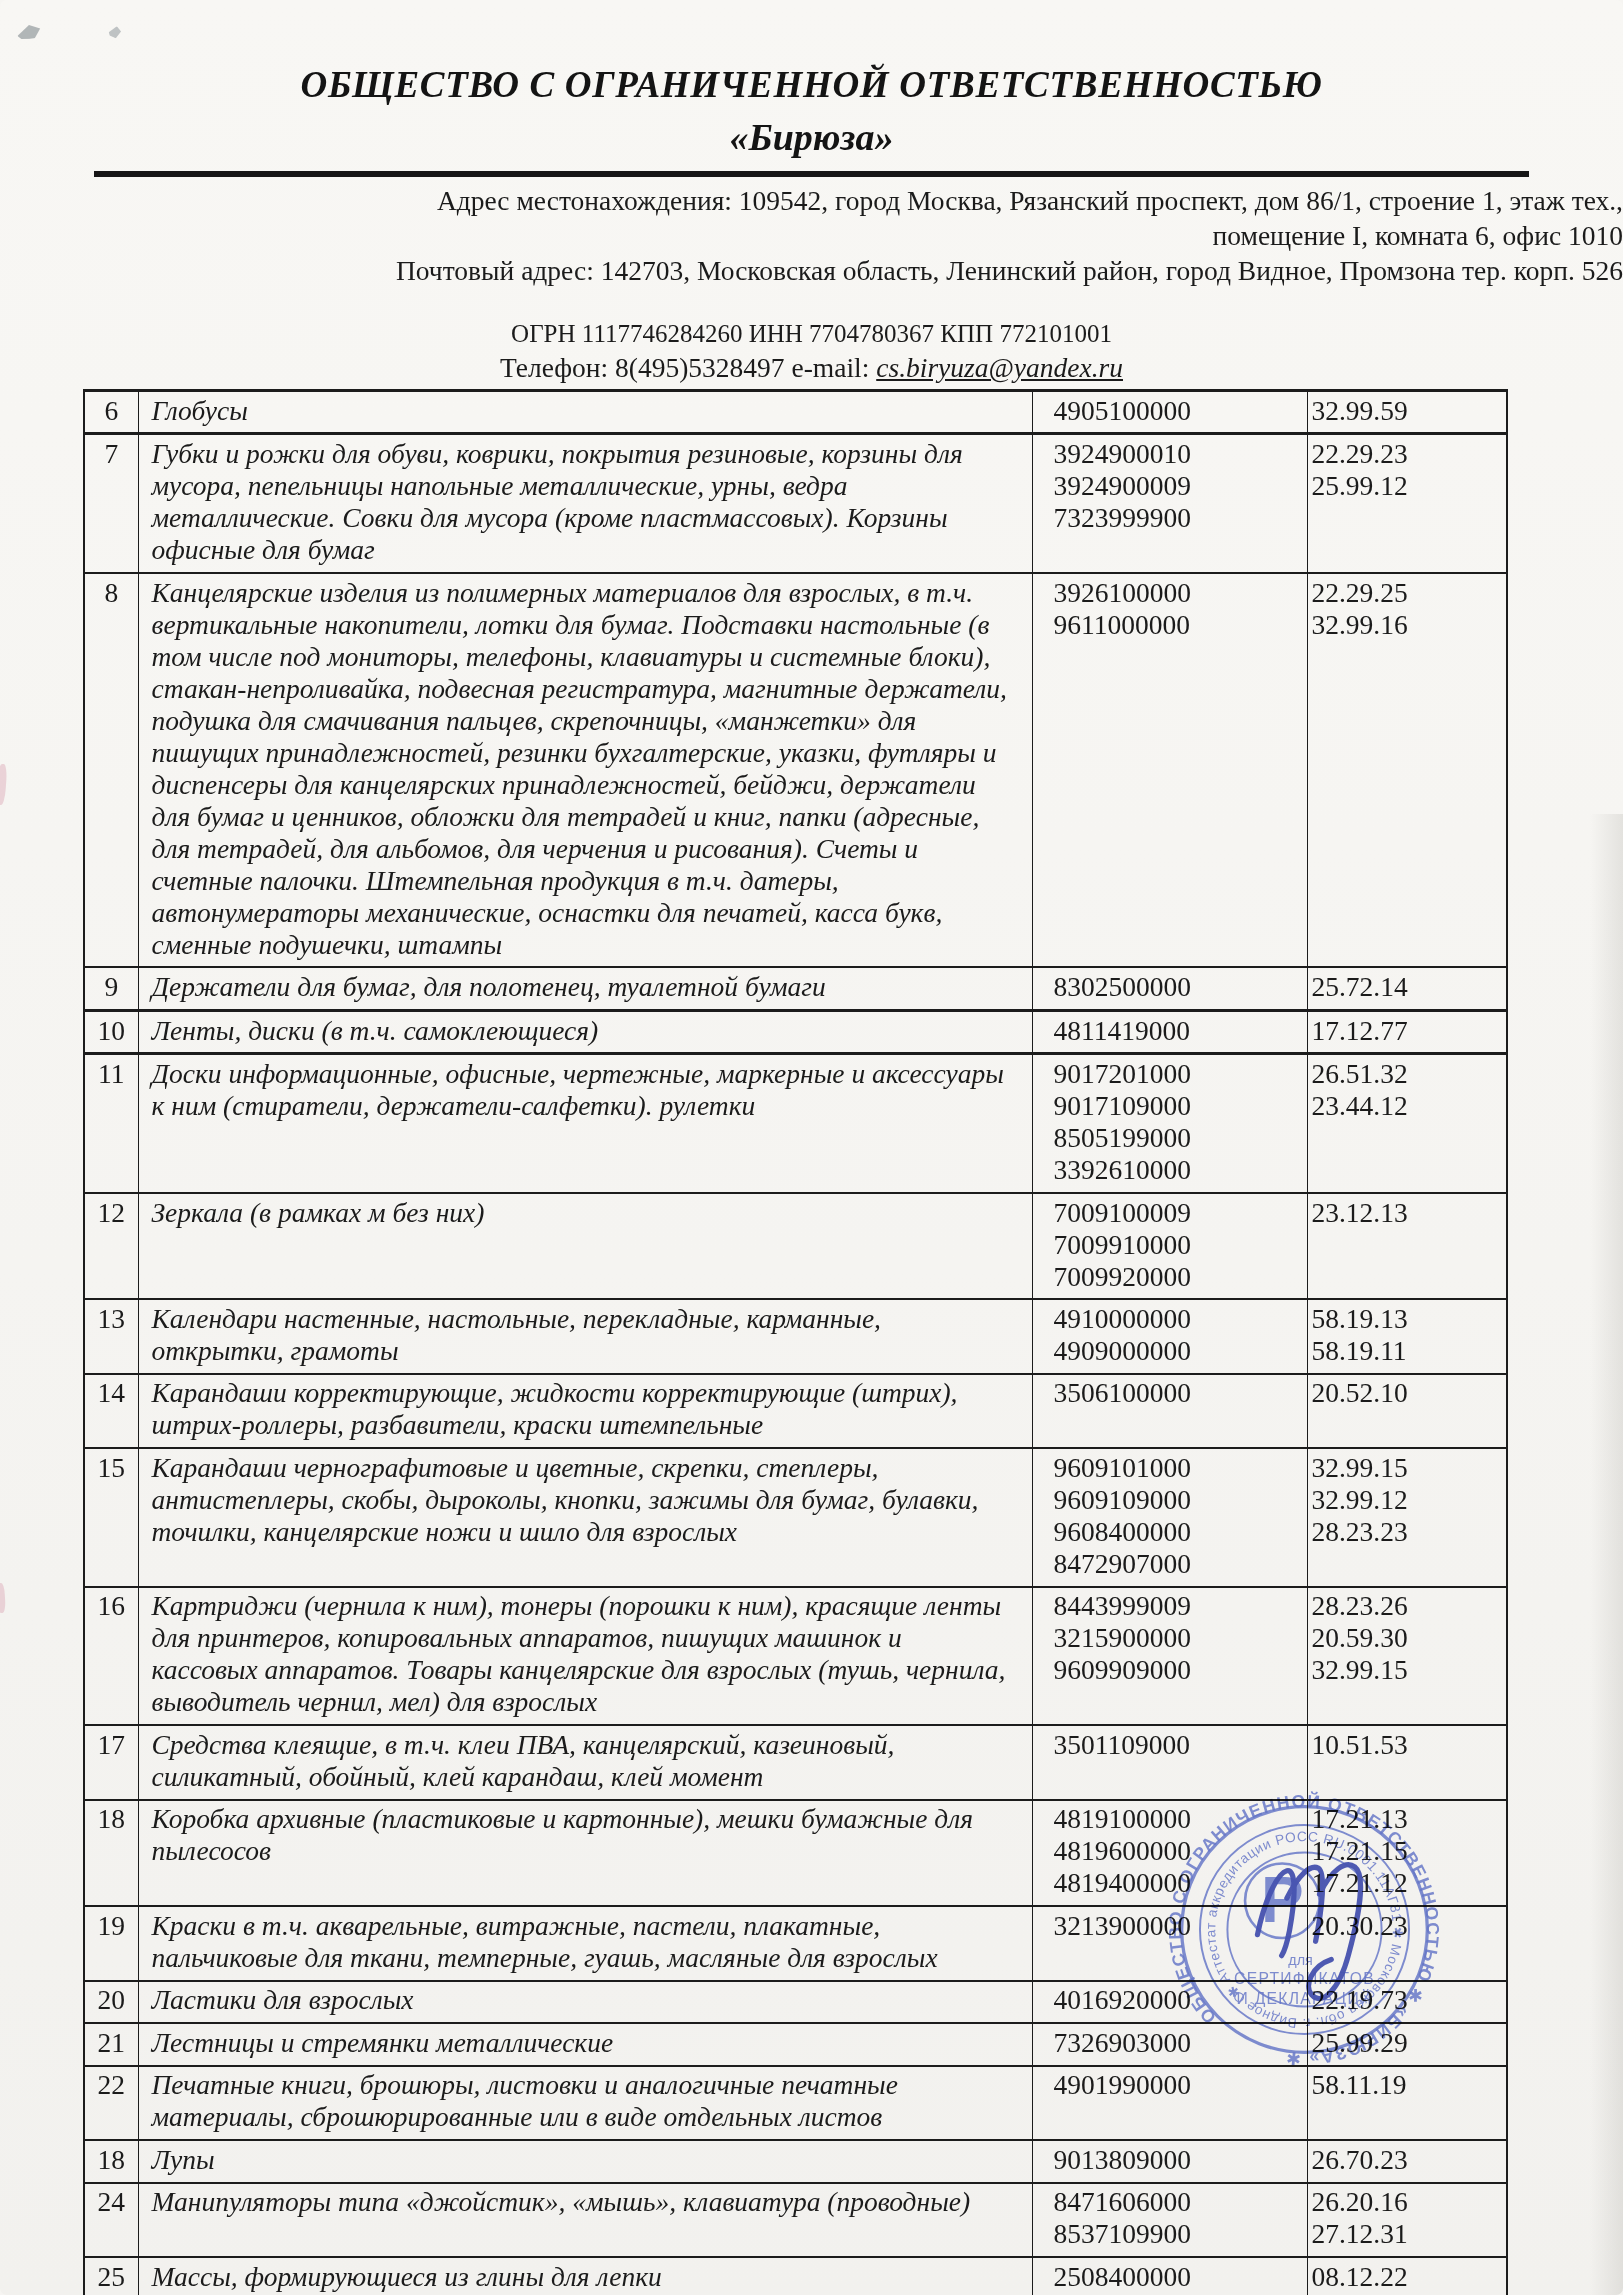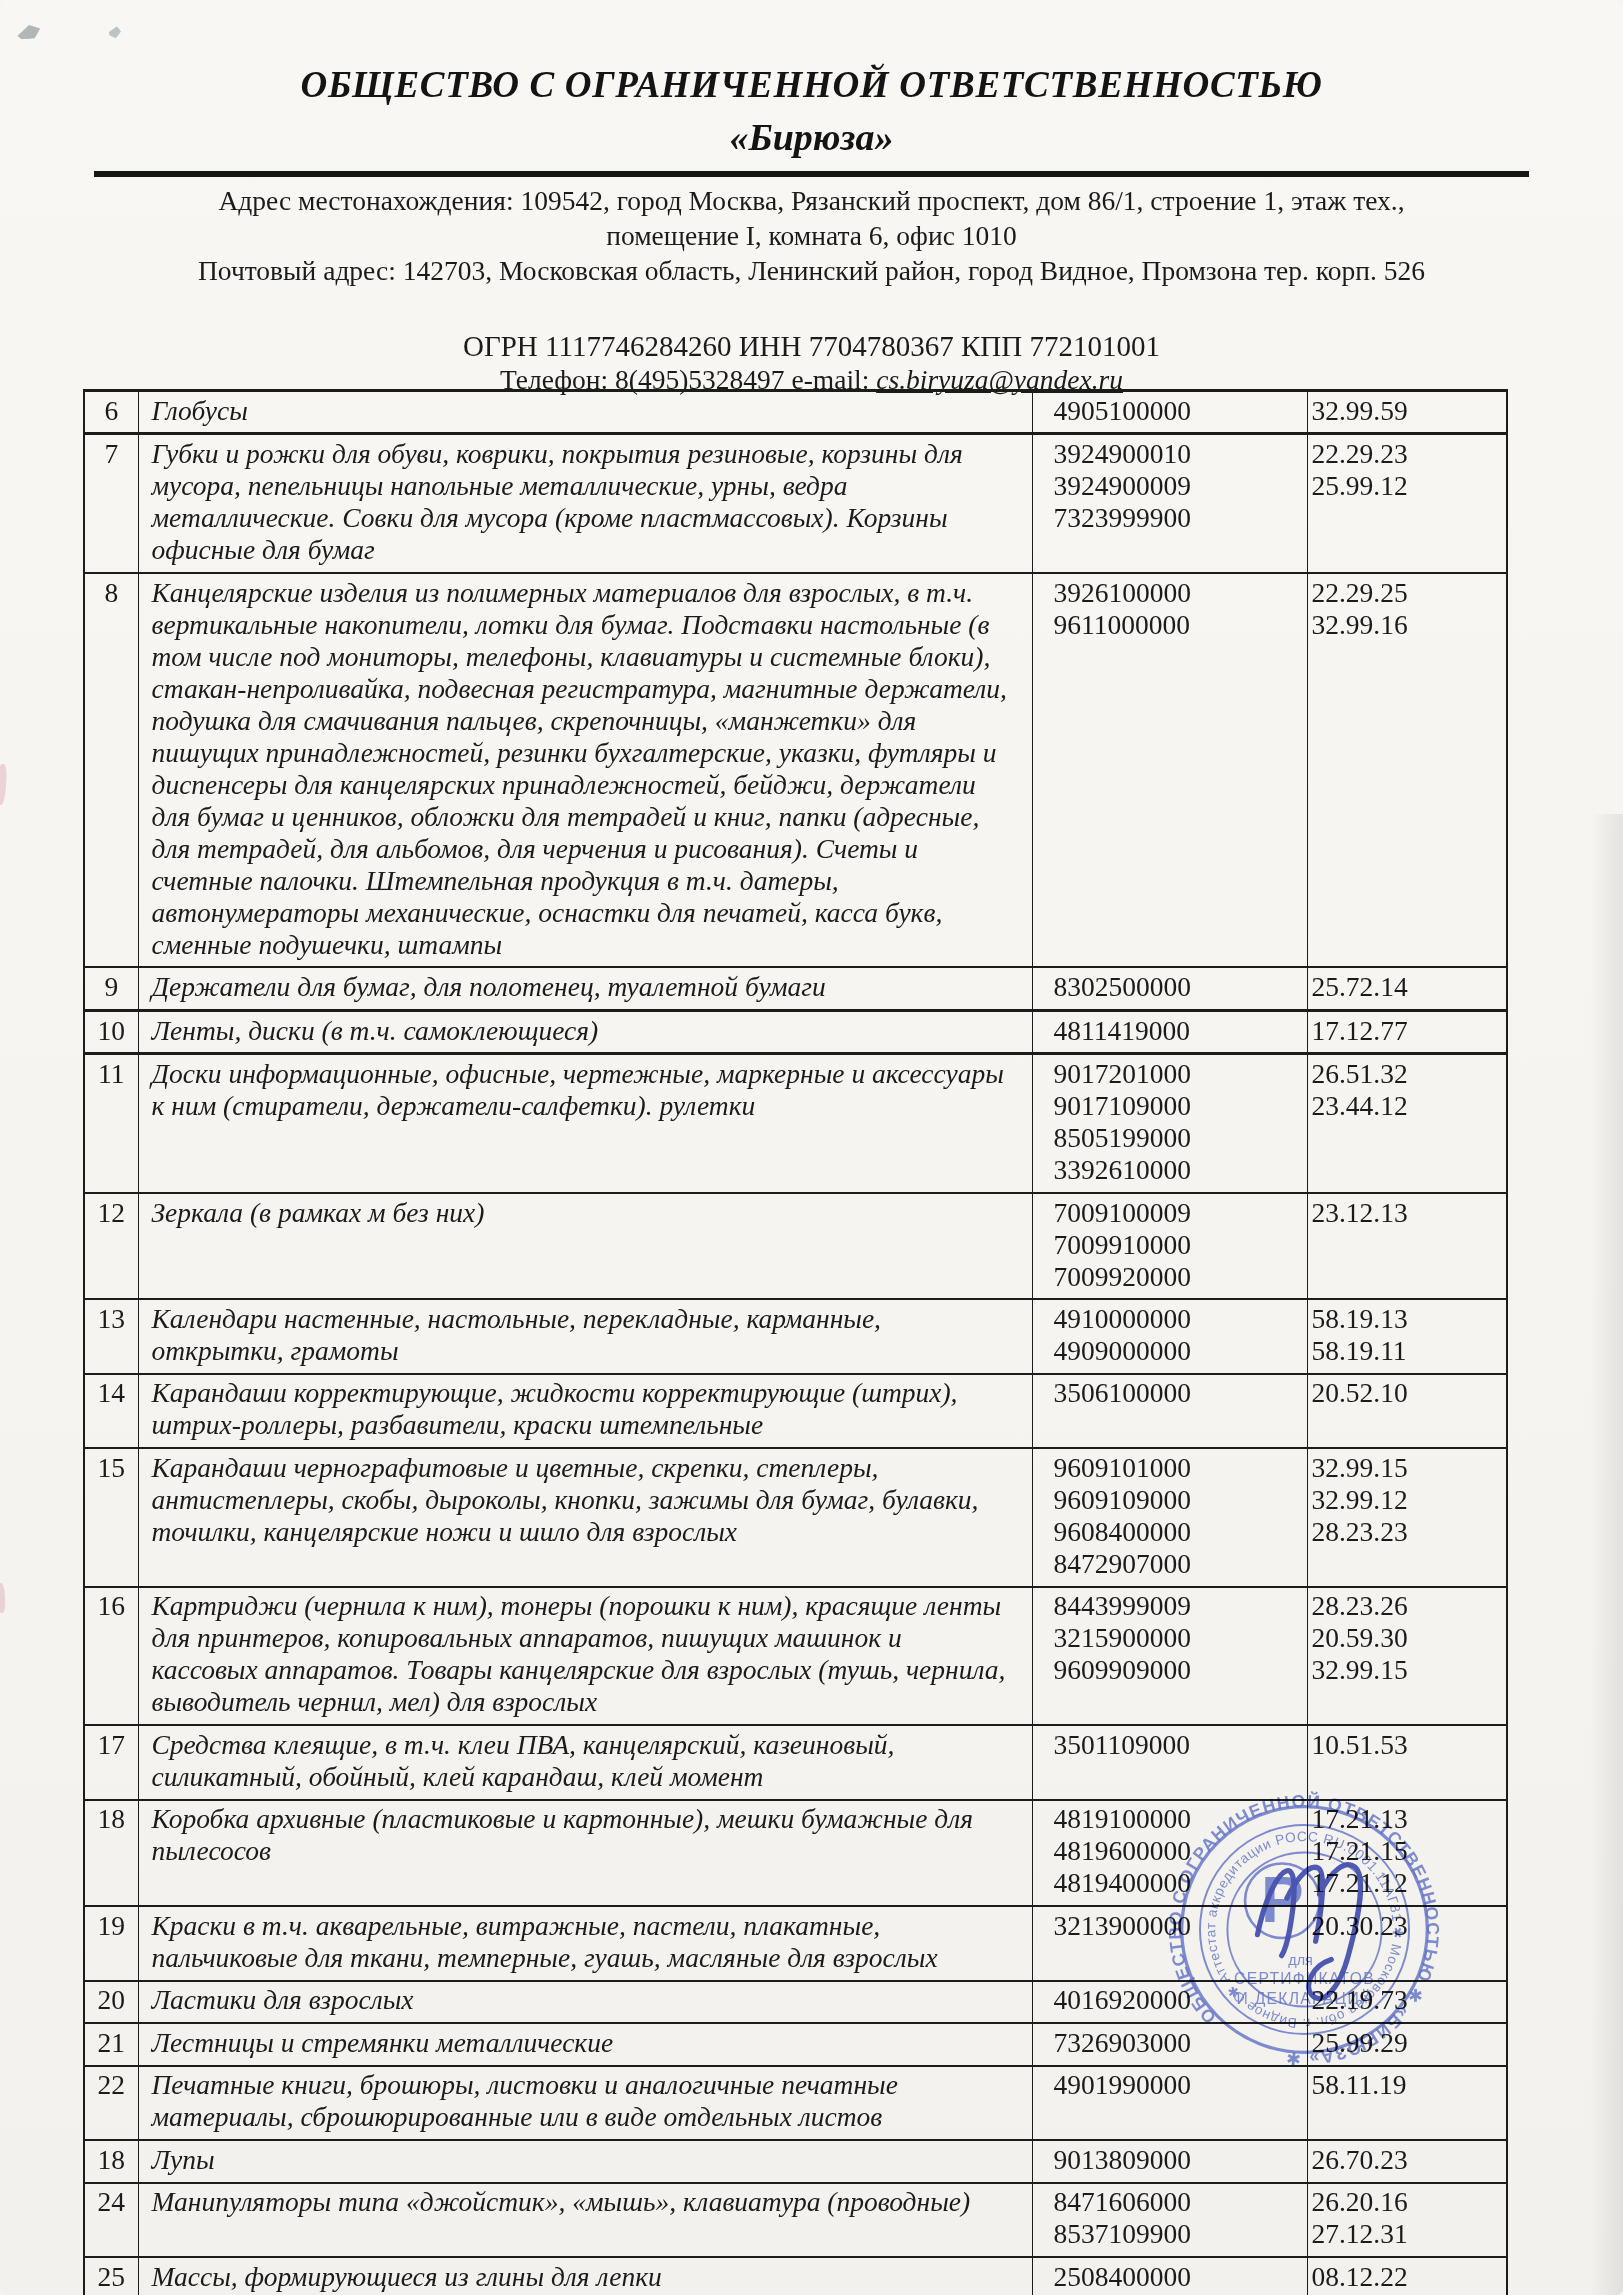--- a/index.html
+++ b/index.html
@@ -35,22 +35,22 @@
   .title-line1{
     font-size:37px;font-weight:bold;font-style:italic;letter-spacing:0.7px;
     color:#141414;
   }
   .title-line2{
     font-size:38px;font-weight:bold;font-style:italic;margin-top:9.2px;color:#141414;
   }
   .title-rule{
     width:1435px;height:5.9px;background:#161616;margin:11.8px auto 6.5px auto;
   }
-  .addr{font-size:27.5px;line-height:35px;color:#1b1b1b;}
-  .reg-line{font-size:29px;line-height:34px;margin-top:41px;}
+  .addr{font-size:27.5px;line-height:35px;color:#1b1b1b;text-align:right;}
+  .reg-line{font-size:25px;line-height:34px;margin-top:29px;}
   .phone-line{font-size:27.5px;line-height:34px;}
   .u{text-decoration:underline;font-style:italic;}
 
   
   table.items{
     position:absolute;left:83px;top:389px;width:1424px;
     border-collapse:collapse;table-layout:fixed;
     font-size:27.5px;
   }
   table.items{border:2px solid #1c1c1c;border-top:3.9px solid #1c1c1c;}

